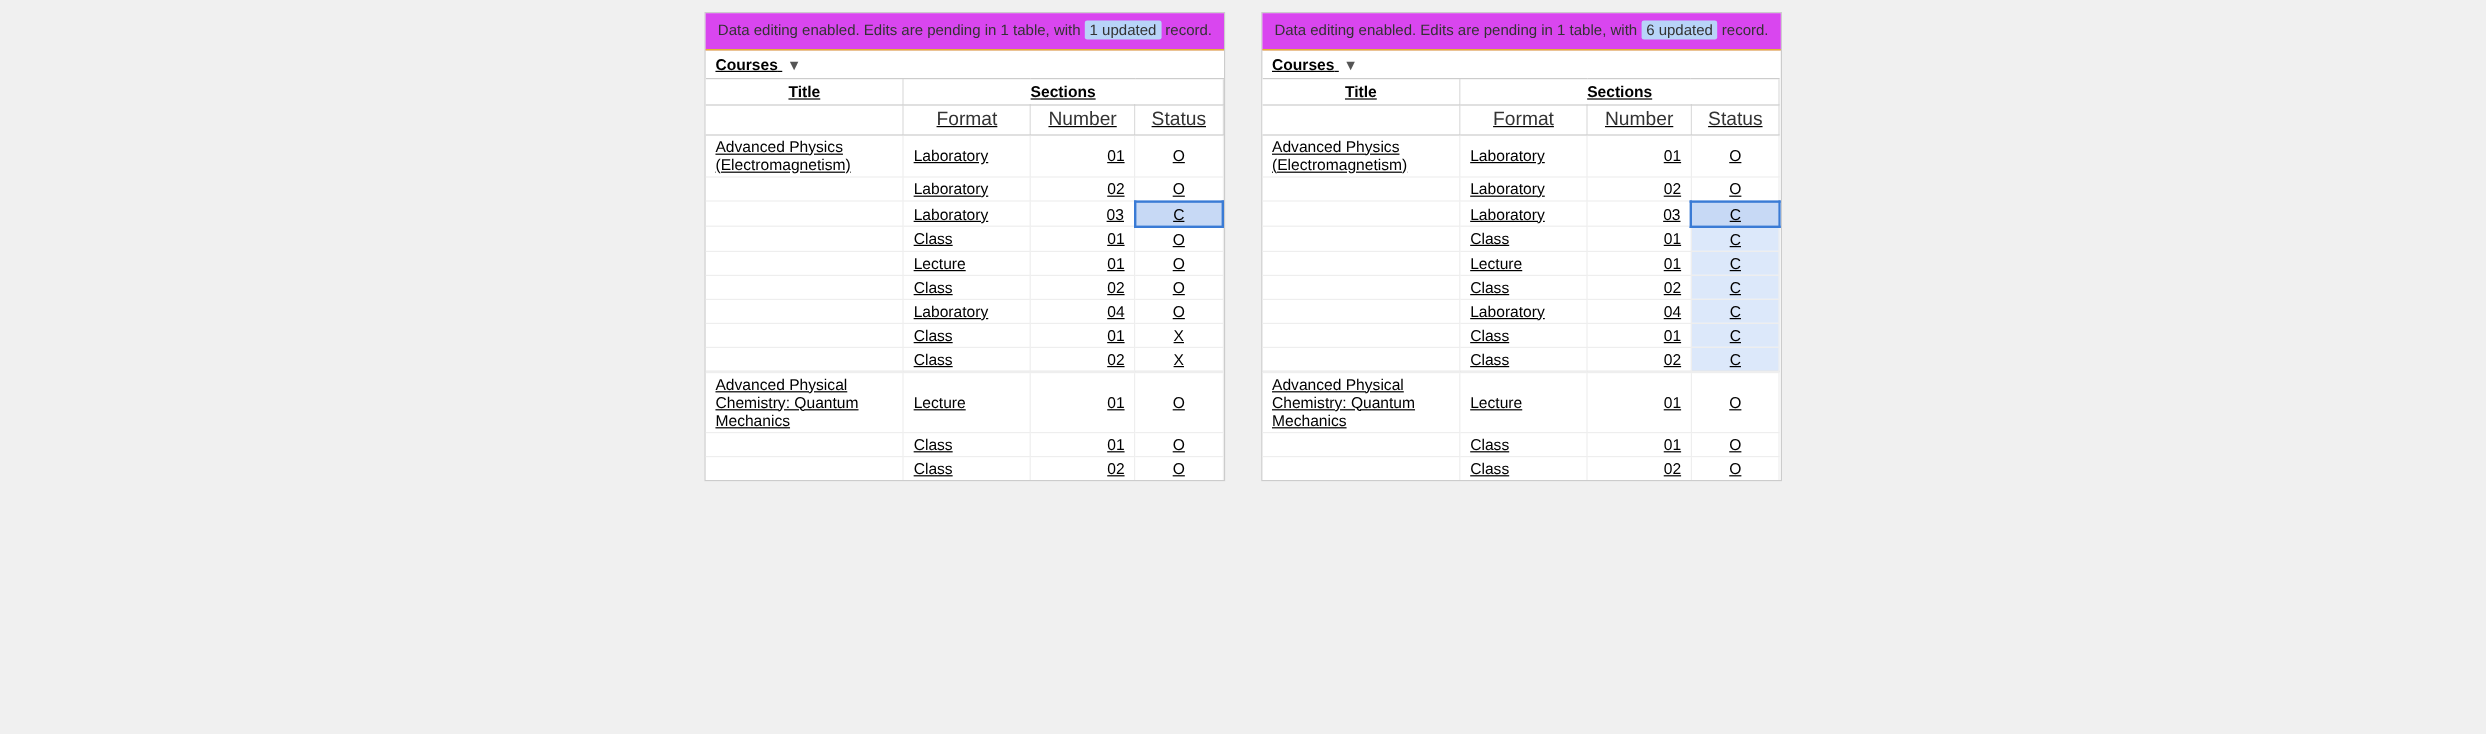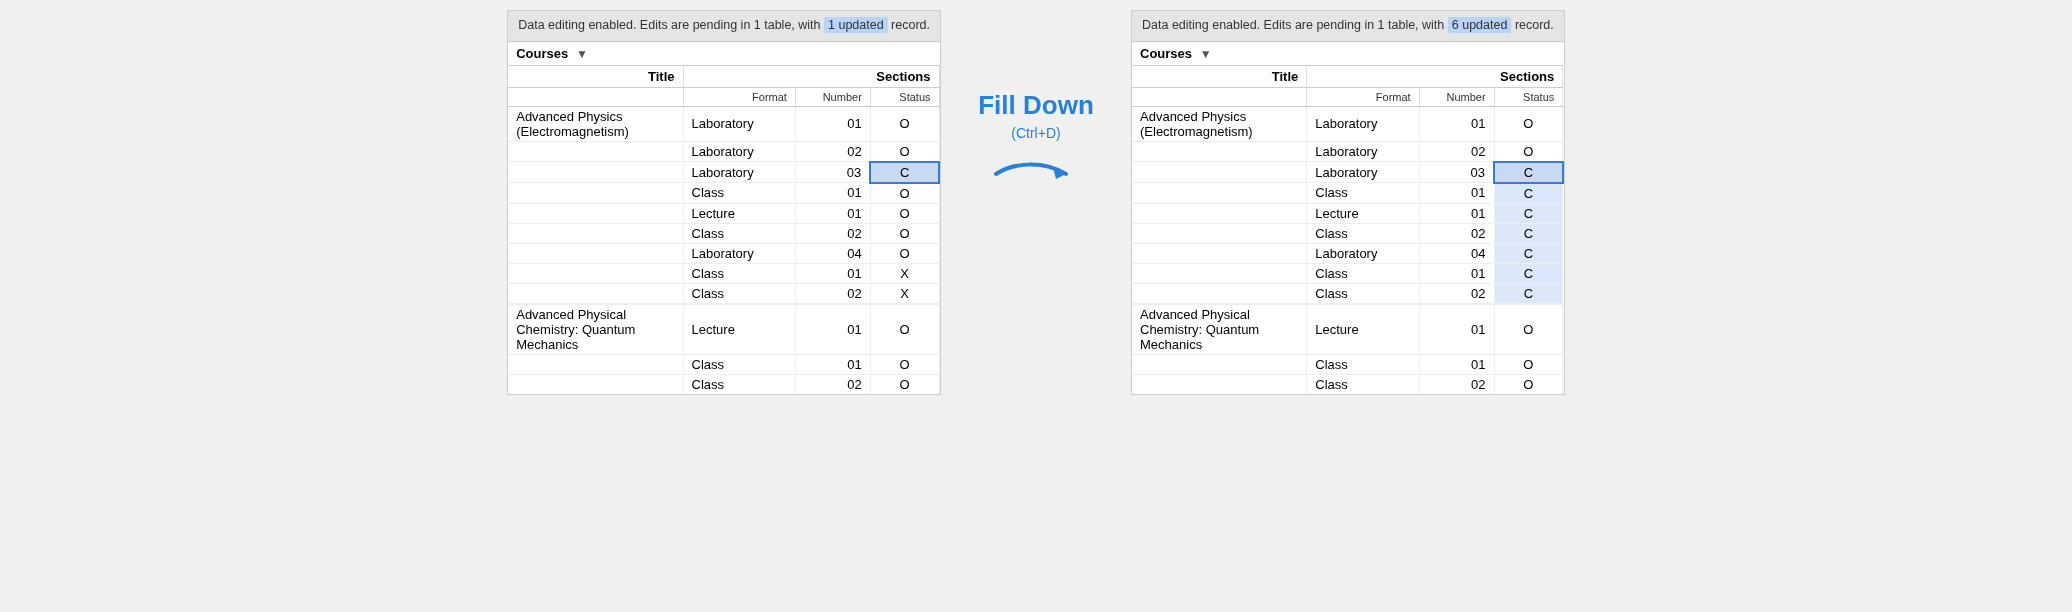--- a/index.html
+++ b/index.html
@@ -21,21 +21,21 @@
       gap: 30px;
     }
 
     .table-panel {
       background: white;
       border: 1px solid #ccc;
       min-width: 390px;
     }
 
     .notice-bar {
-      background: #e5e5e5;
+      background: #d946ef;
       border-bottom: 1px solid #e0d800;
       padding: 6px 10px;
       font-size: 12.5px;
       color: #333;
       line-height: 1.4;
       white-space: nowrap;
     }
 
     .notice-bar .highlight {
       background: #b8d4f8;
@@ -44,46 +44,47 @@
       font-weight: normal;
     }
 
     .table-container {
       overflow: hidden;
     }
 
     table {
       border-collapse: collapse;
       width: 100%;
+      text-decoration: underline;
     }
 
     .courses-title-row td {
       font-weight: bold;
       padding: 4px 8px;
       border-bottom: 1px solid #ccc;
       font-size: 13px;
     }
 
     .col-headers-row th {
       font-weight: bold;
-      text-align: right;
+      text-align: center;
       padding: 3px 8px;
       border-bottom: 1px solid #ccc;
       border-right: 1px solid #ddd;
       font-size: 13px;
       background: white;
     }
 
     .sub-headers-row th {
       font-weight: normal;
-      text-align: right;
+      text-align: center;
       padding: 3px 8px;
       border-bottom: 1px solid #ccc;
       border-right: 1px solid #ddd;
-      font-size: 11px;
+      font-size: 16px;
       background: white;
       color: #333;
     }
 
     tbody tr td {
       padding: 2px 8px;
       border-bottom: 1px solid #eee;
       border-right: 1px solid #eee;
       font-size: 13px;
       white-space: nowrap;
@@ -262,28 +263,20 @@
               <td class="title-cell group-row"></td>
               <td class="format-cell">Class</td>
               <td class="number-cell">02</td>
               <td class="status-cell">O</td>
             </tr>
           </tbody>
       </table>
     </div>
   </div>
 
-  <div class="arrow-area">
-    <div class="fill-down-label">Fill Down</div>
-    <div class="fill-down-shortcut">(Ctrl+D)</div>
-    <svg class="arrow-svg" width="90" height="50" viewBox="0 0 90 50">
-      <path d="M 5 25 C 20 15, 50 10, 75 25" stroke="#2980d9" stroke-width="4" fill="none" stroke-linecap="round"></path>
-      <polygon points="75,25 62,18 65,30" fill="#2980d9"></polygon>
-    </svg>
-  </div>
 
   <div class="table-panel">
     <div class="notice-bar">
       <span>Data editing enabled. Edits are pending in 1 table, with</span>
       <span class="highlight">6 updated</span>
       <span>record.</span>
     </div>
     <div class="table-container">
       <table>
         <thead>

